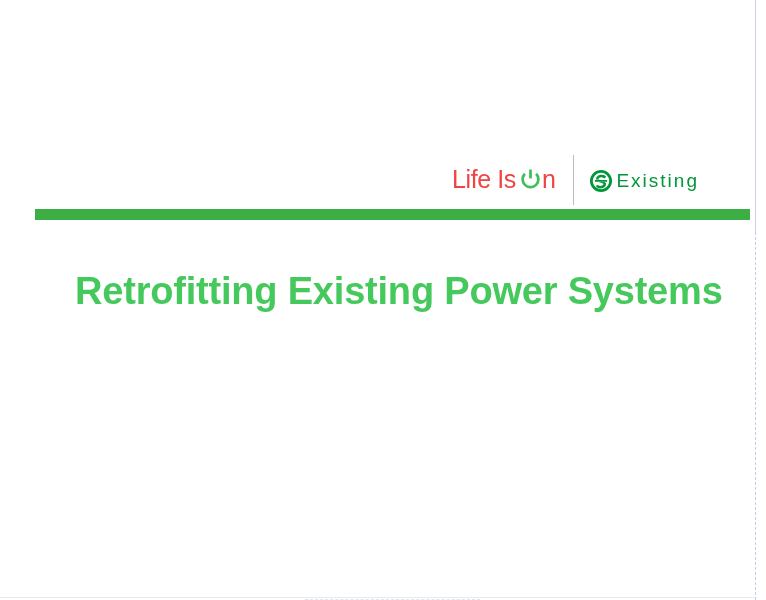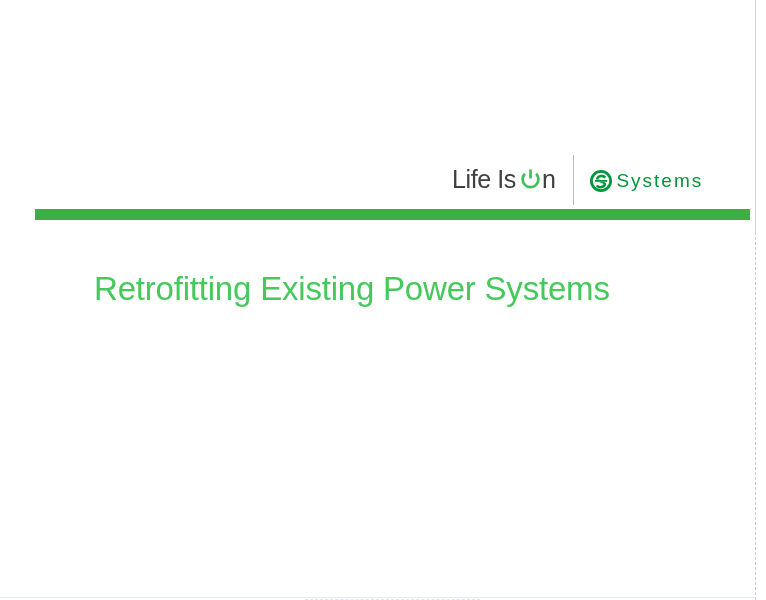--- a/index.html
+++ b/index.html
@@ -58,21 +58,21 @@
     position: absolute;
     left: 452px;
     top: 152px;
     display: flex;
     align-items: center;
     height: 56px;
   }
 
   .tagline {
     font-size: 25px;
-    color: #404040;
+    color: #ef4444;
     letter-spacing: -0.4px;
     line-height: 1;
     display: flex;
     align-items: center;
     white-space: nowrap;
     font-weight: 400;
     padding-bottom: 2px;
   }
   .tagline .power-glyph {
     display: inline-block;
@@ -133,26 +133,26 @@
     left: 35px;
     top: 209px;
     width: 715px;
     height: 11px;
     background: #3dae44;
   }
 
   
   .slide-title {
     position: absolute;
-    left: 94px;
+    left: 75px;
     top: 272px;
     width: 640px;
     color: #45c95c;
-    font-size: 33px;
-    font-weight: 400;
+    font-size: 38px;
+    font-weight: 700;
     line-height: 1.02;
     letter-spacing: -0.2px;
   }
   .slide-title .line { display: block; white-space: nowrap; }
 </style>
 </head>
 <body>
 
 <div id="slide">
 
@@ -180,21 +180,21 @@
       <div class="brand-electric-row">
         <span class="se-badge">
           <svg viewBox="0 0 40 40" width="22" height="22" aria-hidden="true">
             <circle cx="20" cy="20" r="17.5" fill="none" stroke="#009639" stroke-width="5"></circle>
             <path d="M26.5 12.5 C22 9.5 15.5 10.5 13.5 14.5 C11.6 18.3 16 20 20 21
                      C24 22 28.4 23.7 26.5 27.5 C24.5 31.5 18 32.5 13.5 29.5" fill="none" stroke="#009639" stroke-width="4.6" stroke-linecap="round"></path>
             <rect x="7" y="17.4" width="26" height="4.6" fill="#ffffff"></rect>
             <rect x="9" y="18.2" width="22" height="3.2" fill="#009639"></rect>
           </svg>
         </span>
-        <span class="brand-electric">Systems</span>
+        <span class="brand-electric">Existing</span>
       </div>
     </div>
 
   </div>
 
   <div class="green-bar"></div>
 
   <div class="slide-title">
     <span class="line">Retrofitting Existing Power Systems</span>
   </div>

